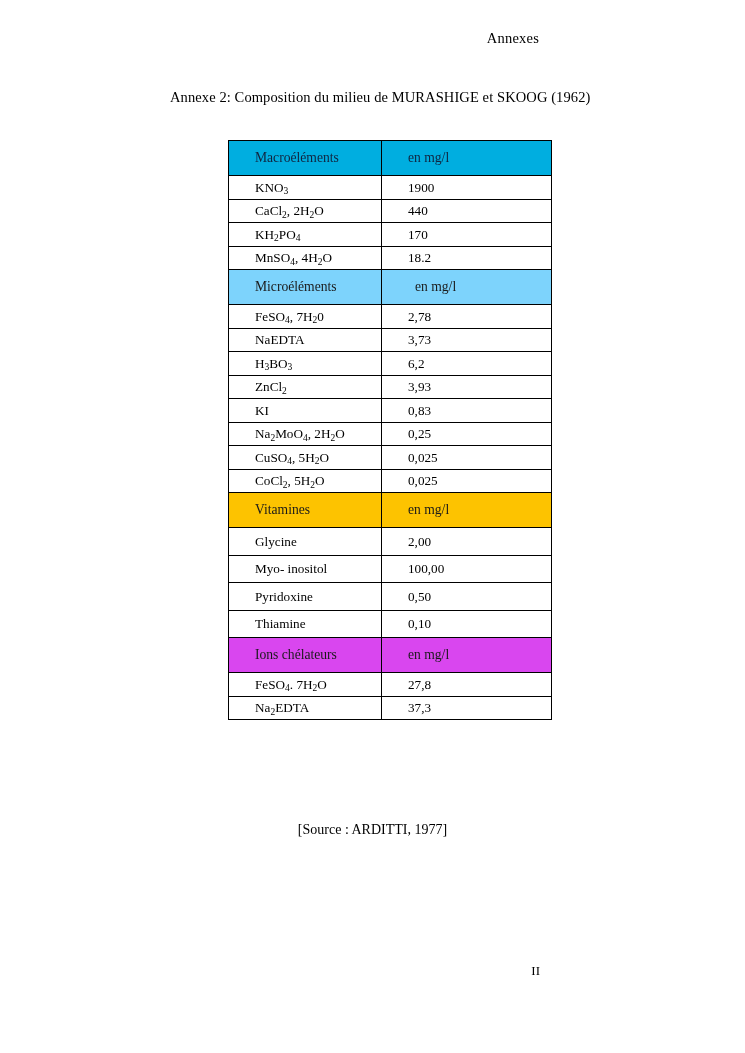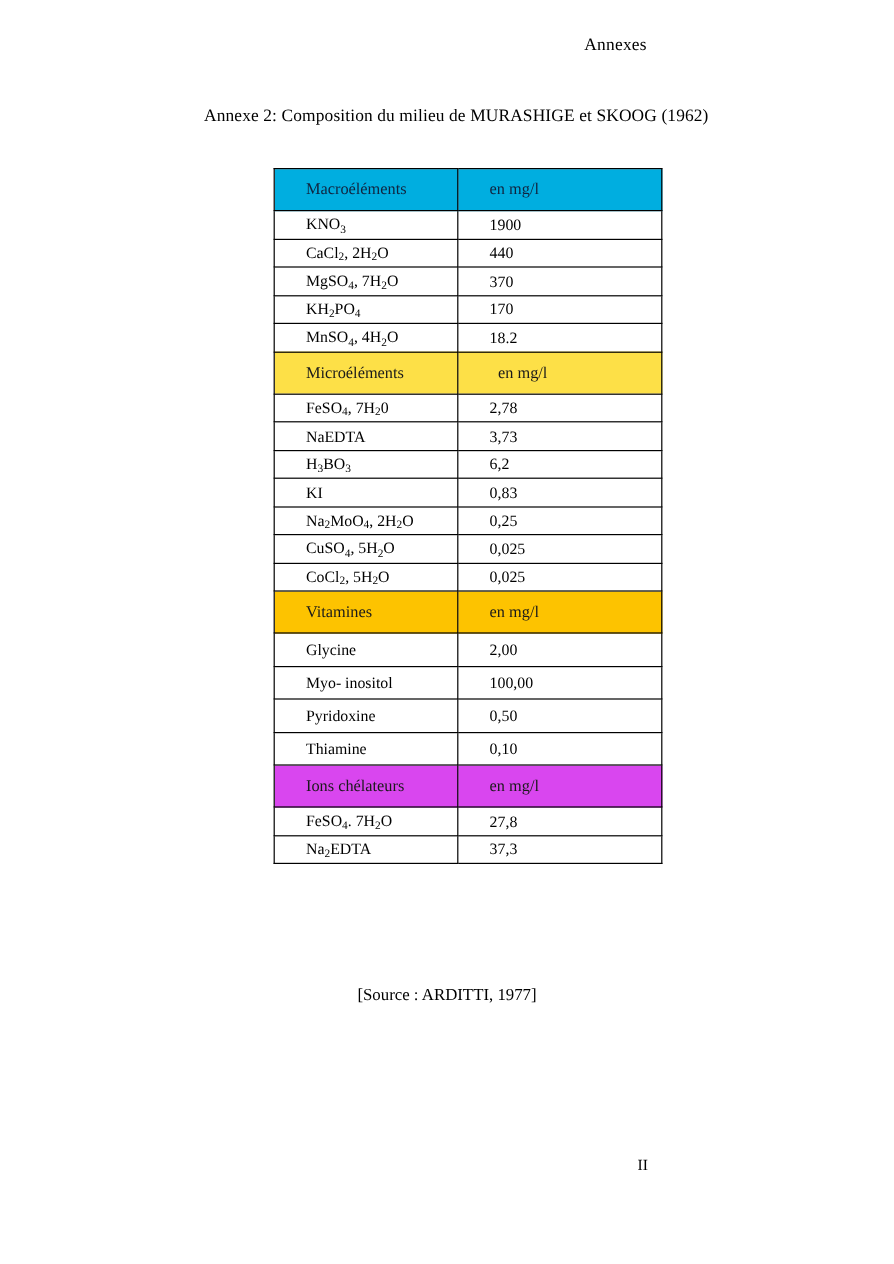--- a/index.html
+++ b/index.html
@@ -59,21 +59,21 @@
   tr.section-row td {
     height: 34px;
     padding: 0 0 0 0;
     font-size: 13.6px;
   }
   tr.section-row td.name-cell { padding-left: 26px; }
   tr.section-row td.val-cell  { padding-left: 26px; }
   tr.section-row.indent-val td.val-cell { padding-left: 33px; }
 
   tr.sec-macro  td { background: #00AEE0; color: #10243f; }
-  tr.sec-micro  td { background: #fde047; color: #1a1a1a; }
+  tr.sec-micro  td { background: #7dd3fc; color: #1a1a1a; }
   tr.sec-vit    td { background: #FDC300; color: #1a1a1a; }
   tr.sec-chel   td { background: #d946ef; color: #1a1a1a; }
 
   
   tr.data-row td {
     height: 22.5px;
     padding: 0;
   }
   tr.data-row td.name-cell { padding-left: 26px; }
   tr.data-row td.val-cell  { padding-left: 26px; }
@@ -124,24 +124,20 @@
           </tr>
           <tr class="data-row">
             <td class="name-cell">KNO<sub>3</sub></td>
             <td class="val-cell">1900</td>
           </tr>
           <tr class="data-row">
             <td class="name-cell">CaCl<sub>2</sub>, 2H<sub>2</sub>O</td>
             <td class="val-cell">440</td>
           </tr>
           <tr class="data-row">
-            <td class="name-cell">MgSO<sub>4</sub>, 7H<sub>2</sub>O</td>
-            <td class="val-cell">370</td>
-          </tr>
-          <tr class="data-row">
             <td class="name-cell">KH<sub>2</sub>PO<sub>4</sub></td>
             <td class="val-cell">170</td>
           </tr>
           <tr class="data-row">
             <td class="name-cell">MnSO<sub>4</sub>, 4H<sub>2</sub>O</td>
             <td class="val-cell">18.2</td>
           </tr>
           <tr class="section-row sec-micro indent-val">
             <td class="name-cell">Microéléments</td>
             <td class="val-cell">en mg/l</td>
@@ -150,20 +146,24 @@
             <td class="name-cell">FeSO<sub>4</sub>, 7H<sub>2</sub>0</td>
             <td class="val-cell">2,78</td>
           </tr>
           <tr class="data-row">
             <td class="name-cell">NaEDTA</td>
             <td class="val-cell">3,73</td>
           </tr>
           <tr class="data-row">
             <td class="name-cell">H<sub>3</sub>BO<sub>3</sub></td>
             <td class="val-cell">6,2</td>
+          </tr>
+          <tr class="data-row">
+            <td class="name-cell">ZnCl<sub>2</sub></td>
+            <td class="val-cell">3,93</td>
           </tr>
           <tr class="data-row">
             <td class="name-cell">KI</td>
             <td class="val-cell">0,83</td>
           </tr>
           <tr class="data-row">
             <td class="name-cell">Na<sub>2</sub>MoO<sub>4</sub>, 2H<sub>2</sub>O</td>
             <td class="val-cell">0,25</td>
           </tr>
           <tr class="data-row">

